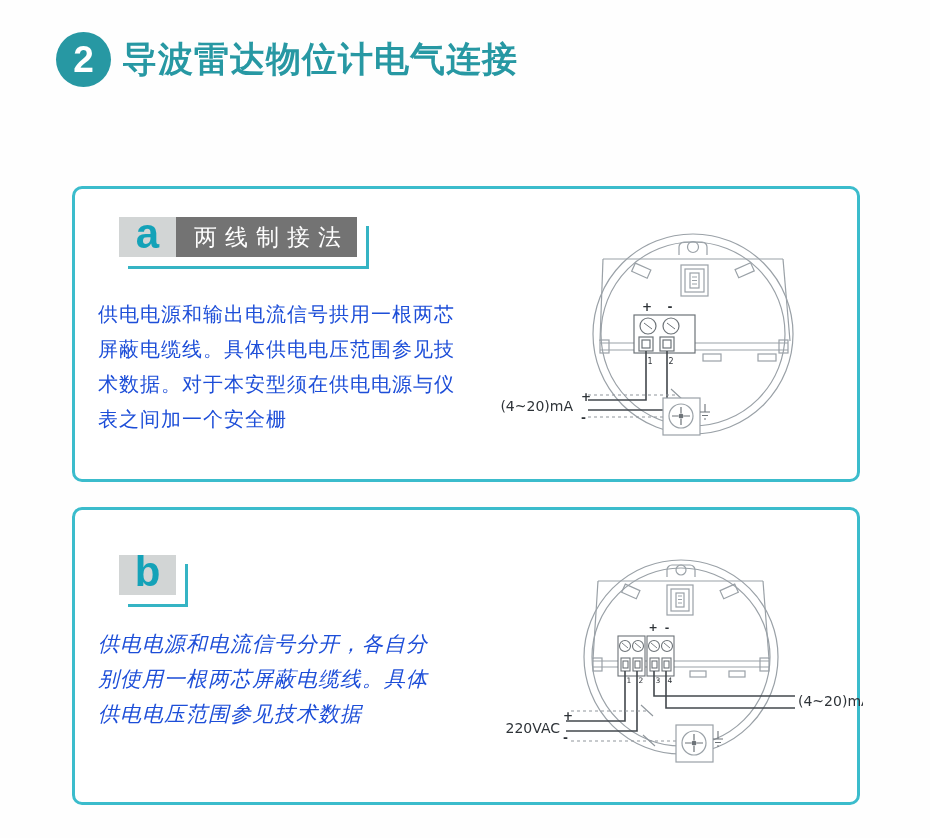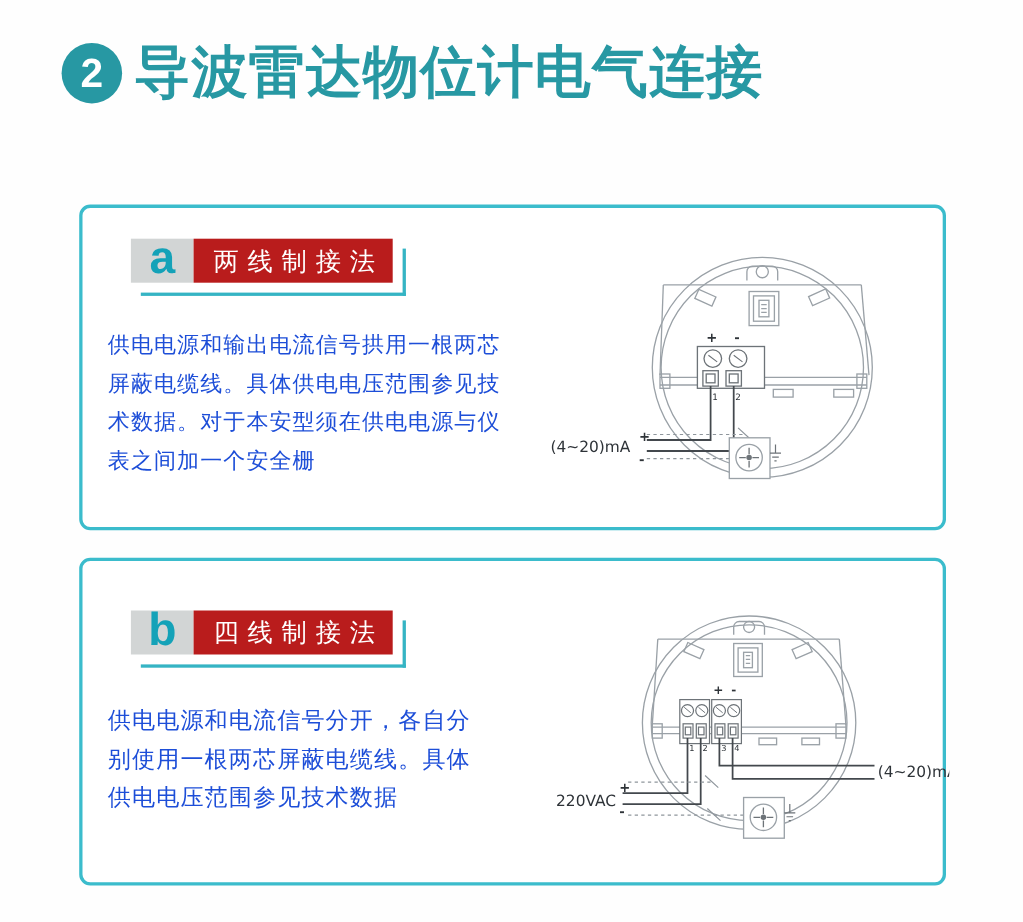--- a/index.html
+++ b/index.html
@@ -10,21 +10,21 @@
   }
   
   .hdr { position:absolute; left:56px; top:32px; display:flex; align-items:center; gap:11px; }
   .num-badge {
     width:55px; height:55px; border-radius:50%;
     background:#2798a3; color:#ffffff;
     font-size:37px; font-weight:bold;
     display:flex; align-items:center; justify-content:center; flex:0 0 auto;
   }
   .hdr h1 {
-    margin:0; font-size:51px; font-weight:bold; color:#2798a3; letter-spacing:1px;
+    margin:0; font-size:35px; font-weight:bold; color:#2798a3; letter-spacing:1px;
     font-family:"Liberation Sans","DejaVu Sans",sans-serif;
   }
   
   .panel {
     position:absolute; left:72px; width:788px;
     border:3px solid #3bbccc; border-radius:10px;
     background:#ffffff; box-sizing:border-box;
   }
   #panel-a { top:186px; height:296px; }
   #panel-b { top:507px; height:298px; }
@@ -36,29 +36,29 @@
     content:""; position:absolute; left:9px; top:9px; width:100%; height:100%;
     border-right:3px solid #35b4c4; border-bottom:3px solid #35b4c4; pointer-events:none;
   }
   .badge-letter {
     width:57px; background:#d2d5d5; color:#14a2b8;
     font-size:42px; font-weight:bold; line-height:1;
     display:flex; align-items:center; justify-content:center;
     padding-bottom:6px; box-sizing:border-box; position:relative; z-index:1;
   }
   .badge-band {
-    background:#b91c1c; color:#ffffff;
+    background:#737373; color:#ffffff;
     font-size:23px; font-weight:500; letter-spacing:8px;
     padding:0 8px 0 18px; display:flex; align-items:center;
     white-space:nowrap; position:relative; z-index:1;
   }
   
   .desc { position:absolute; margin:0; color:#1d4ed8; }
   #panel-a .desc { left:23px; top:108px; width:364px; font-size:20px; line-height:35px; letter-spacing:1px; }
-  #panel-b .desc { left:23px; top:128px; width:338px; font-size:21px; line-height:35px; letter-spacing:1px; }
+  #panel-b .desc { left:23px; top:116px; width:338px; font-size:21px; line-height:35px; letter-spacing:1px;font-style:italic; }
   
   .diagram { position:absolute; }
   #panel-a .diagram { left:406px; top:39px; }
   #panel-b .diagram { left:368px; top:33px; }
   .diagram text { font-family:"DejaVu Sans","Liberation Sans",sans-serif; }
 </style>
 </head>
 <body>
 
 <div class="page">
@@ -144,21 +144,20 @@
         <text x="92" y="183" text-anchor="end" font-size="14">(4~20)mA</text>
         <text x="100" y="173" font-size="12" font-weight="bold">+</text>
         <text x="100" y="194" font-size="12" font-weight="bold">-</text>
       </g>
     </svg>
   </section>
 
   <section class="panel" id="panel-b">
     <div class="badge">
       <span class="badge-letter">b</span>
-      <span class="badge-band">四线制接法</span>
     </div>
     <p class="desc">供电电源和电流信号分开，各自分别使用一根两芯屏蔽电缆线。具体供电电压范围参见技术数据</p>
 
     <svg class="diagram" width="420" height="265" viewBox="0 0 420 265">
 
       <g stroke="#9aa1a7" fill="none" stroke-width="1.2">
         <circle cx="238" cy="114" r="97"></circle>
         <circle cx="238" cy="114" r="89"></circle>
         <path d="M224,34 v-7 a5,5 0 0 1 5,-5 h18 a5,5 0 0 1 5,5 v7"></path>
         <circle cx="238" cy="27" r="5"></circle>

